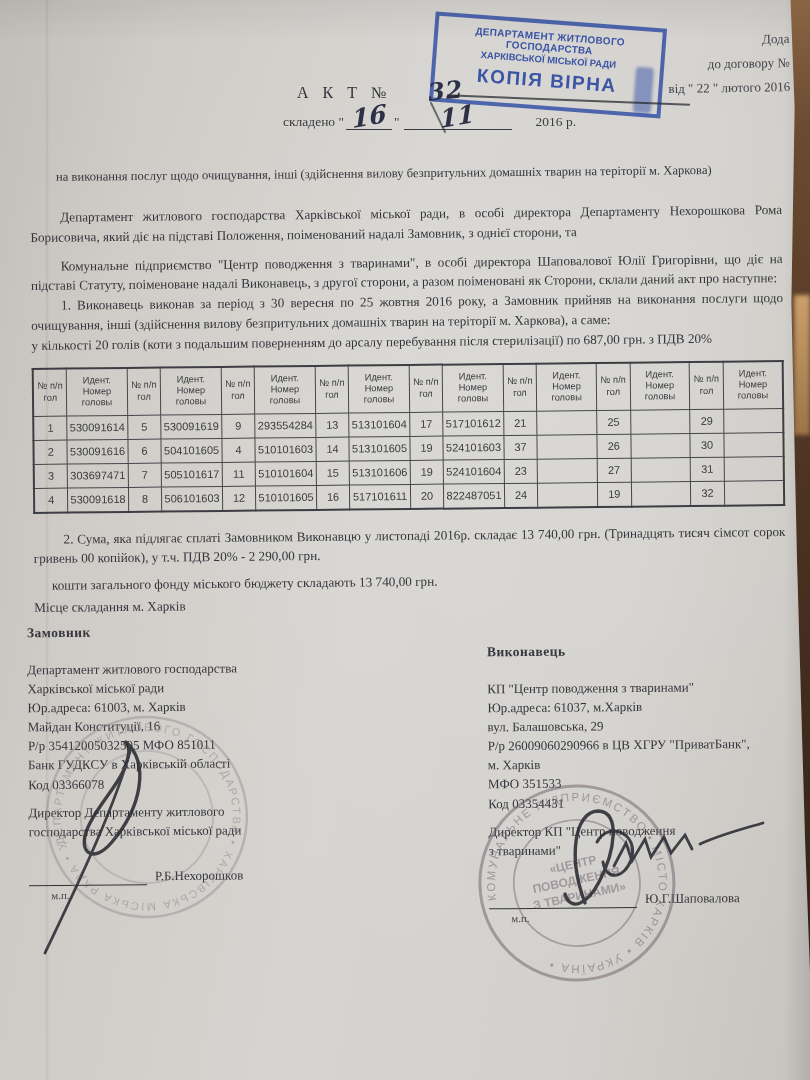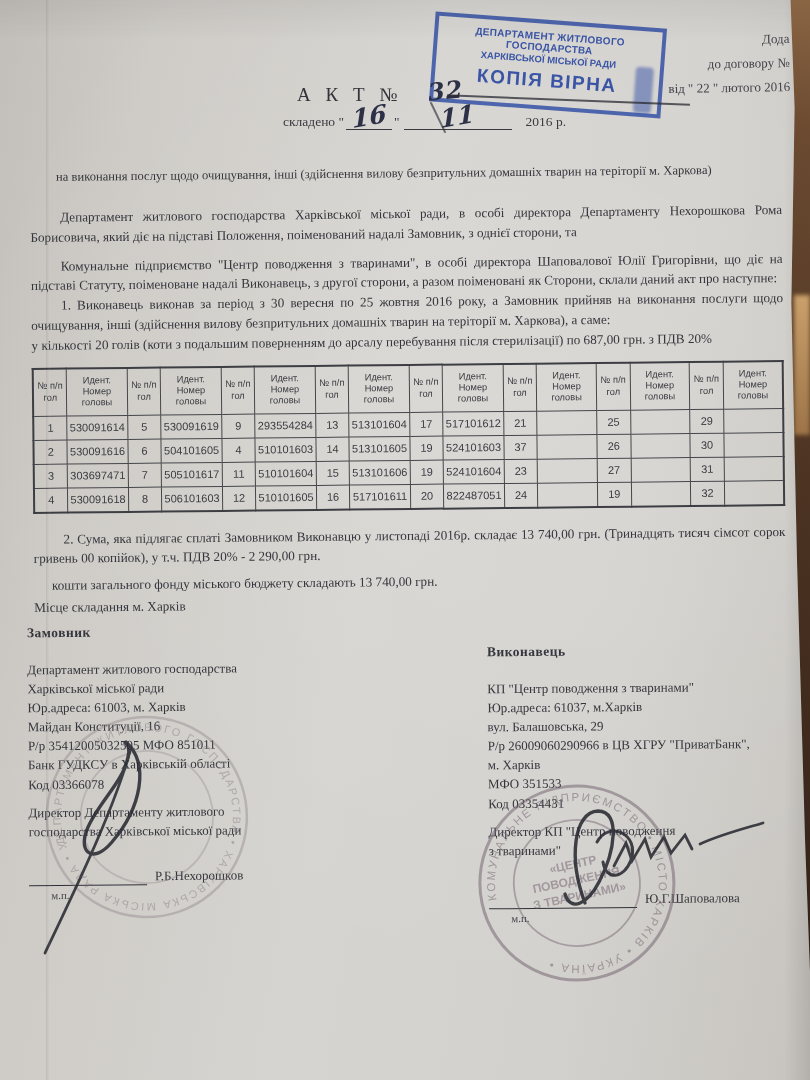--- a/index.html
+++ b/index.html
@@ -34,32 +34,32 @@
     border:4px solid rgba(46,76,163,0.82);transform:rotate(4.3deg);
     font-family:"Liberation Sans",sans-serif;color:rgba(44,74,162,0.92);
     text-align:center;padding-top:7px;box-sizing:border-box;}
   .stamp-top .s1{font-size:10px;font-weight:bold;letter-spacing:0.3px;}
   .stamp-top .s2{font-size:9.5px;font-weight:bold;margin-top:1px;}
   .stamp-top .s3{font-size:19px;font-weight:bold;letter-spacing:1.5px;margin-top:5px;}
   .stamp-ink{position:absolute;right:6px;top:36px;width:18px;height:46px;border-radius:4px;
     background:rgba(44,74,162,0.48);filter:blur(1.5px);}
 
   
-  .title-row{position:absolute;left:297px;top:84px;font-size:19px;letter-spacing:5px;color:#33343b;}
+  .title-row{position:absolute;left:297px;top:84px;font-size:16px;letter-spacing:5px;color:#33343b;}
   .hw{font-family:"DejaVu Serif",serif;font-style:italic;font-weight:bold;color:#2d3147;}
   .hw-act{position:absolute;left:428px;top:76px;font-size:24px;transform:rotate(-6deg);letter-spacing:1px;}
   .title-line{position:absolute;left:447px;top:99px;width:243px;border-top:2px solid rgba(40,41,50,0.75);
     transform:rotate(2.2deg);}
   .compiled-row{position:absolute;left:283px;top:106px;display:flex;align-items:flex-end;
     font-size:13.5px;color:#3a3b42;}
   .hw-slot{display:inline-block;border-bottom:1.6px solid #393a42;text-align:center;position:relative;}
   .hw-slot .hw{display:inline-block;font-size:25px;line-height:0.9;transform:rotate(-10deg) skewX(-8deg);}
   .slot-day{width:46px;margin:0 2px;}
   .slot-month{width:108px;margin-left:4px;}
-  .yr{margin-left:14px;}
+  .yr{margin-left:24px;}
 
   
   .subject{position:absolute;left:56px;top:166px;width:738px;font-size:12.6px;color:#35363d;
     transform:rotate(-0.6deg);}
   .flow{position:absolute;left:30px;top:204px;width:752px;transform:rotate(-0.6deg);transform-origin:50% 0;}
   .flow p{margin:0;font-size:13.2px;line-height:1.5;text-align:justify;color:#35363d;}
   .flow p.ind{text-indent:30px;}
   .flow p.gap{margin-top:9px;}
 
   

